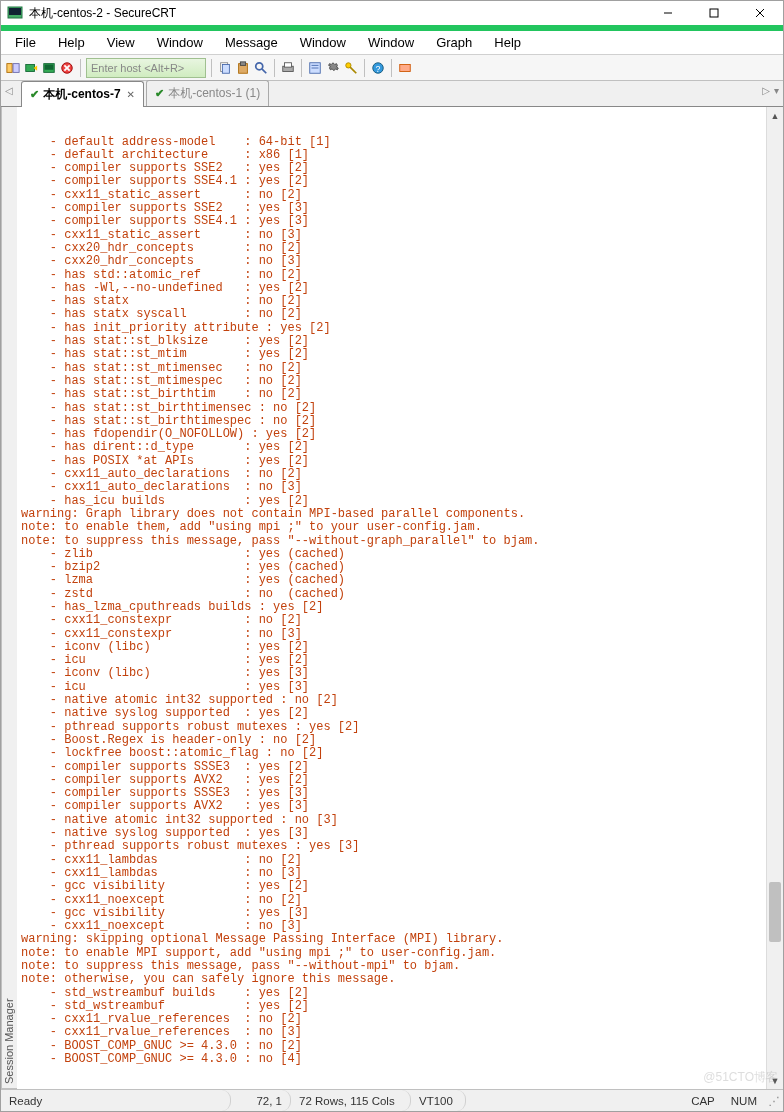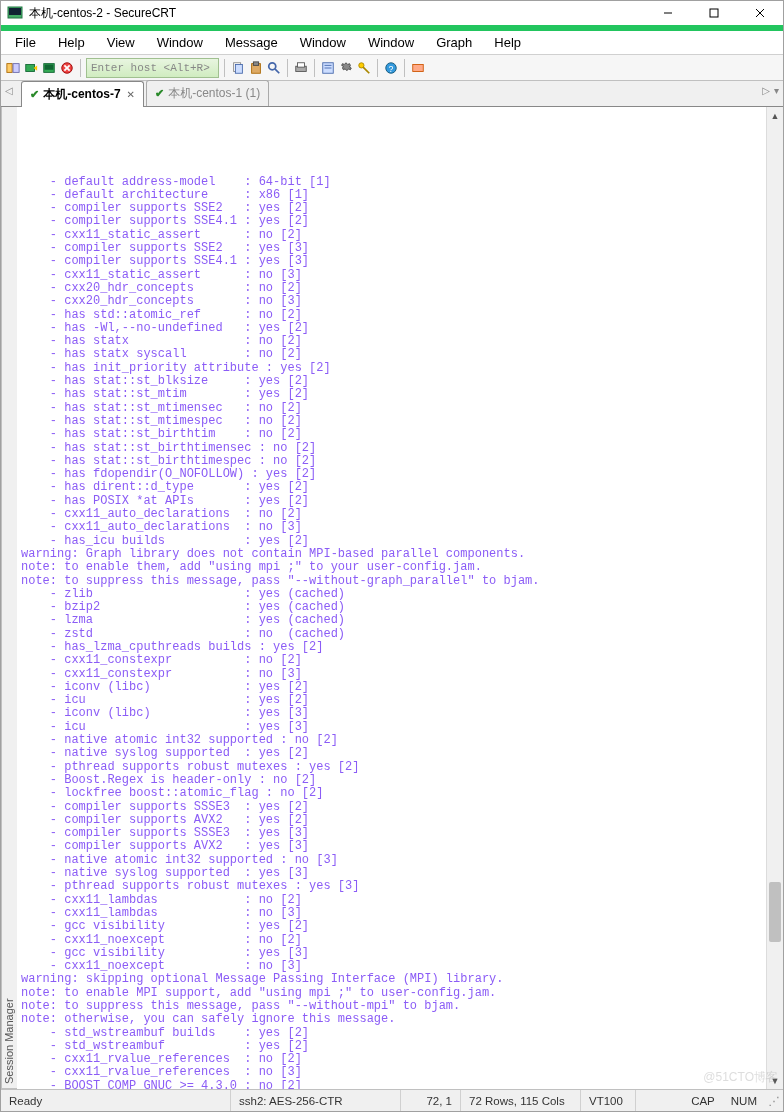--- a/index.html
+++ b/index.html
@@ -45,27 +45,27 @@
   display: flex;
   align-items: center;
   padding: 0 4px;
   gap: 2px;
   border-bottom: 1px solid #c0c0c0;
 }
 .tb-icon { width:16px; height:16px; display:flex; align-items:center; justify-content:center; padding:1px; }
 .tb-sep { width:1px; height:18px; background:#c0c0c0; margin:0 3px; }
 .host-input {
   height: 20px;
-  width: 133px;
+  width: 120px;
   background: linear-gradient(#e8f5e0, #d0ecc0);
   border: 1px solid #a0c090;
   padding: 0 4px;
   font-size: 11px;
   color: #888;
-  display:flex; align-items:center;font-family:Liberation Mono, monospace;
+  display:flex; align-items:center;
 }
 
 .tabstrip {
   height: 26px;
   background: #f0f0f0;
   display: flex;
   align-items: flex-end;
   padding: 0 20px 0 20px;
   position: relative;
   border-bottom: 1px solid #888;
@@ -102,29 +102,28 @@
   padding: 4px 1px;
   color: #555;
   border-top: 1px solid #c0c0c0;
   text-align: left;
   transform: rotate(180deg);
 }
 
 .terminal {
   flex: 1;
   background: #fff;
-  color: #8b5cf6;
+  color: #c2410c;
   font-family: "Courier New", monospace;
   font-size: 12px;
   line-height: 13.3px;
   padding: 2px 4px;
   white-space: pre;
   overflow: hidden;
   position: relative;
-  margin-top: 40px;
 }
 .terminal .scroll-wrap { overflow-y:auto; height:100%; }
 .terminal-line { white-space: pre; }
 .vscrollbar {
   width: 17px;
   background: #f0f0f0;
   border-left: 1px solid #dcdcdc;
   display:flex; flex-direction:column;
 }
 .vscrollbar .arrow { height:17px; display:flex; align-items:center; justify-content:center; font-size:9px; color:#555; }
@@ -133,21 +132,21 @@
 
 .statusbar {
   height: 22px;
   background: #f0f0f0;
   border-top: 1px solid #c0c0c0;
   display: flex;
   align-items: center;
   font-size: 11.5px;
   color: #333;
 }
-.statusbar .cell { padding: 0 8px; border-right:1px solid #d0d0d0; height:100%; display:flex; align-items:center; }
+.statusbar .cell { padding: 0 8px; border-right:1px solid #d0d0d0; height:100%; display:flex; align-items:center;border-radius:9px; }
 .statusbar .cell.first { flex:0 0 230px; border-right:1px solid #d0d0d0; }
 .statusbar .spacer { flex:1; }
 .watermark {
   position: absolute;
   right: 6px;
   bottom: 26px;
   font-size: 12px;
   color: rgba(120,120,120,.25);
   font-family: sans-serif;
 }
@@ -310,21 +309,20 @@
     <div class="track">
       <div class="thumb"></div>
     </div>
     <div class="arrow">▼</div>
   </div>
   <div class="watermark">@51CTO博客</div>
 </div>
 
 <div class="statusbar">
   <div class="cell first">Ready</div>
-  <div class="cell" style="flex:0 0 170px">ssh2: AES-256-CTR</div>
   <div class="cell" style="flex:0 0 60px; justify-content:flex-end">72,   1</div>
   <div class="cell" style="flex:0 0 120px">72 Rows, 115 Cols</div>
   <div class="cell" style="flex:0 0 55px">VT100</div>
   <div class="spacer"></div>
   <div class="cell" style="border-right:none">CAP</div>
   <div class="cell" style="border-right:none">NUM</div>
   <div style="width:18px;text-align:center;color:#888">⋰</div>
 </div>
 
 </body></html>

